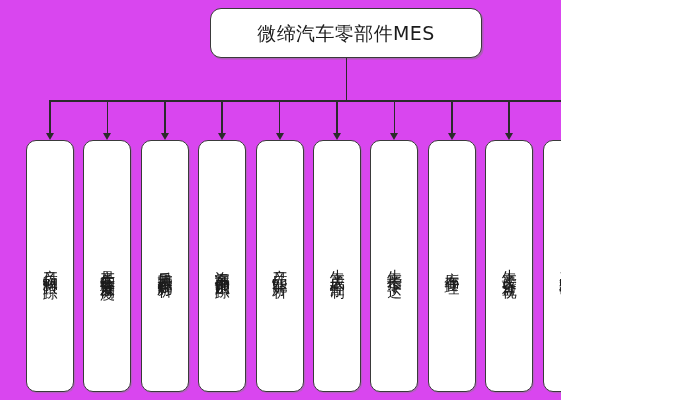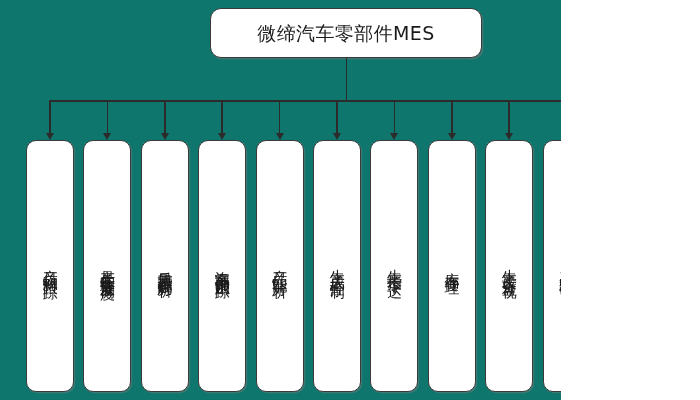--- a/index.html
+++ b/index.html
@@ -7,21 +7,21 @@
     padding: 0;
     background: #ffffff;
   }
   body {
     font-family: "DejaVu Sans", "Liberation Sans", sans-serif;
   }
   #canvas {
     position: relative;
     width: 561px;
     height: 400px;
-    background: #0f766e;
+    background: #d946ef;
     overflow: hidden;
   }
 
   
   .root-node {
     position: absolute;
     left: 210px;
     top: 8px;
     width: 272px;
     height: 50px;

